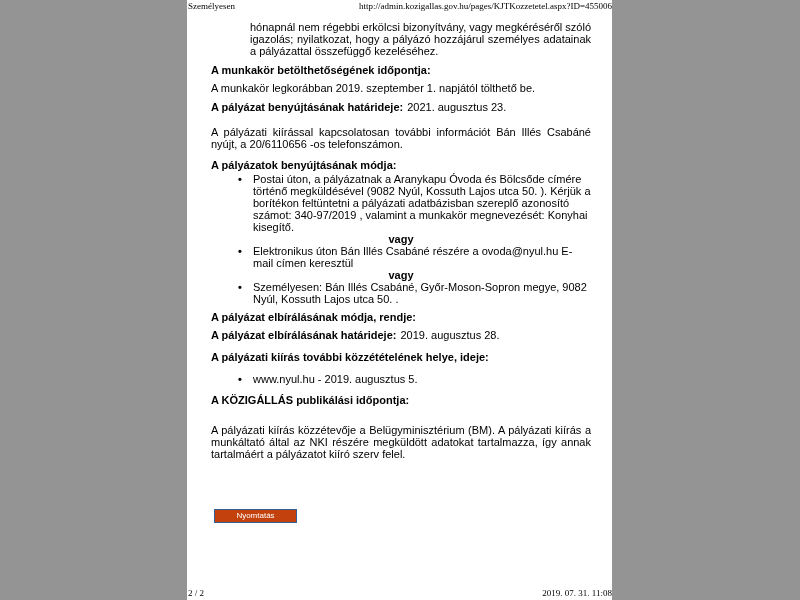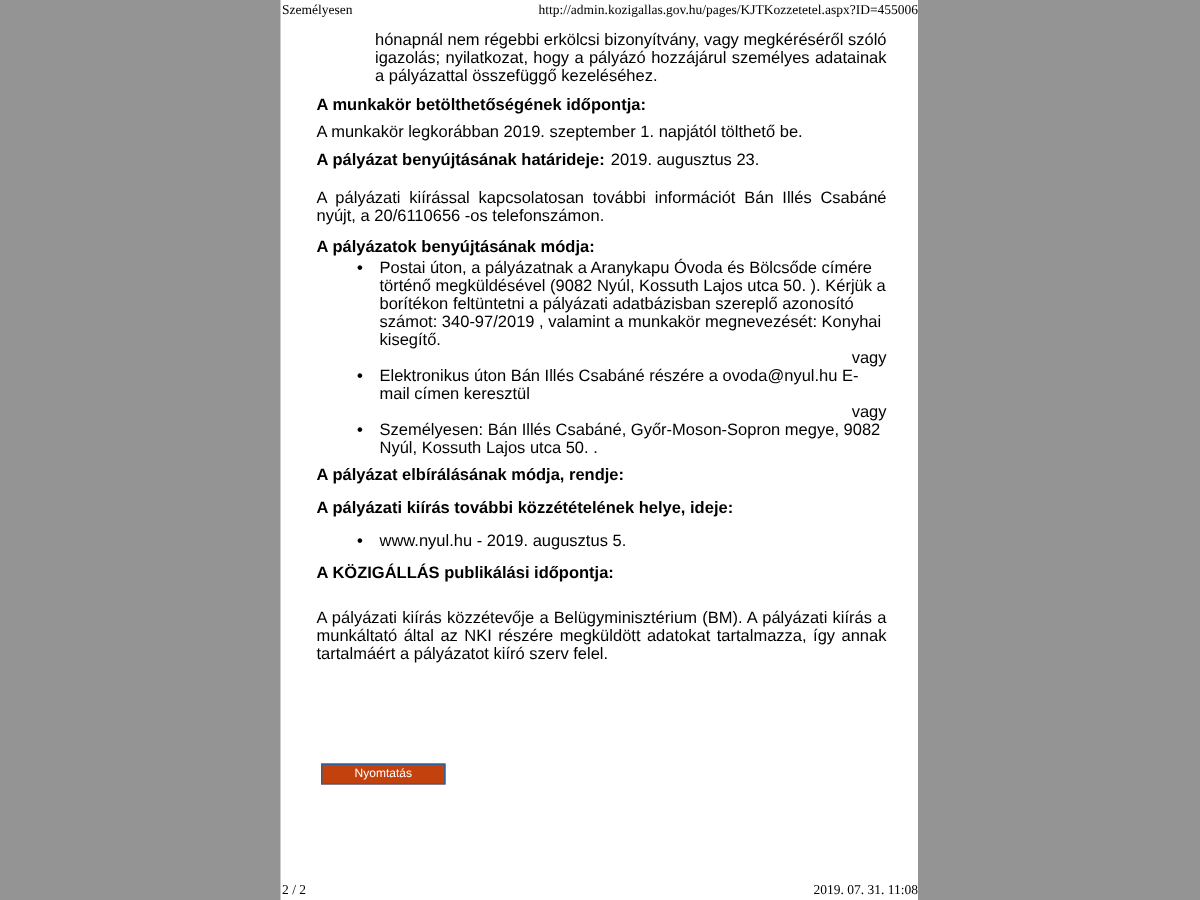--- a/index.html
+++ b/index.html
@@ -33,21 +33,21 @@
   .hd { font-weight:bold; }
   .hd-value { font-weight:normal; margin-left:4px; }
 
   .bullet { position:relative; padding-left:42px; }
   .bullet::before {
     content:"\2022";
     position:absolute; left:27px; top:0;
     font-weight:bold;
   }
 
-  .or-sep { text-align:right; font-weight:normal; }
+  .or-sep { text-align:center; font-weight:bold; }
 
   
   .mt-h1 { margin-top:7px; }
   .mt-p1 { margin-top:6px; }
   .mt-h2 { margin-top:7px; }
   .mt-p2 { margin-top:13px; }
   .mt-h3 { margin-top:9px; }
   .mt-b1 { margin-top:2px; }
   .mt-h4 { margin-top:6px; }
   .mt-p3 { margin-top:8px; }
@@ -77,39 +77,40 @@
   </div>
 
   <div class="content">
 
     <p class="para indent">hónapnál nem régebbi erkölcsi bizonyítvány, vagy megkéréséről szóló igazolás; nyilatkozat, hogy a pályázó hozzájárul személyes adatainak a pályázattal összefüggő kezeléséhez.</p>
 
     <p class="hd mt-h1">A munkakör betölthetőségének időpontja:</p>
 
     <p class="mt-p1">A munkakör legkorábban 2019. szeptember 1. napjától tölthető be.</p>
 
-    <p class="mt-h2"><span class="hd">A pályázat benyújtásának határideje:</span><span class="hd-value">2019. augusztus 23.</span></p>
+    <p class="mt-h2"><span class="hd">A pályázat benyújtásának határideje:</span><span class="hd-value">2021. augusztus 23.</span></p>
 
     <p class="para mt-p2">A pályázati kiírással kapcsolatosan további információt Bán Illés Csabáné nyújt, a 20/6110656 -os telefonszámon.</p>
 
     <p class="hd mt-h3">A pályázatok benyújtásának módja:</p>
 
     <div class="bullet mt-b1">Postai úton, a pályázatnak a Aranykapu Óvoda és Bölcsőde címére történő megküldésével (9082 Nyúl, Kossuth Lajos utca 50. ). Kérjük a borítékon feltüntetni a pályázati adatbázisban szereplő azonosító számot: 340-97/2019 , valamint a munkakör megnevezését: Konyhai kisegítő.</div>
 
     <p class="or-sep">vagy</p>
 
     <div class="bullet">Elektronikus úton Bán Illés Csabáné részére a ovoda@nyul.hu E-mail címen keresztül</div>
 
     <p class="or-sep">vagy</p>
 
     <div class="bullet">Személyesen: Bán Illés Csabáné, Győr-Moson-Sopron megye, 9082 Nyúl, Kossuth Lajos utca 50. .</div>
 
     <p class="hd mt-h4">A pályázat elbírálásának módja, rendje:</p>
 
 
+    <p class="mt-h5"><span class="hd">A pályázat elbírálásának határideje:</span><span class="hd-value">2019. augusztus 28.</span></p>
 
     <p class="hd mt-h6">A pályázati kiírás további közzétételének helye, ideje:</p>
 
     <div class="bullet mt-b4">www.nyul.hu - 2019. augusztus 5.</div>
 
     <p class="hd mt-h7">A KÖZIGÁLLÁS publikálási időpontja:</p>
 
     <p class="para mt-p4">A pályázati kiírás közzétevője a Belügyminisztérium (BM). A pályázati kiírás a munkáltató által az NKI részére megküldött adatokat tartalmazza, így annak tartalmáért a pályázatot kiíró szerv felel.</p>
 
   </div>

